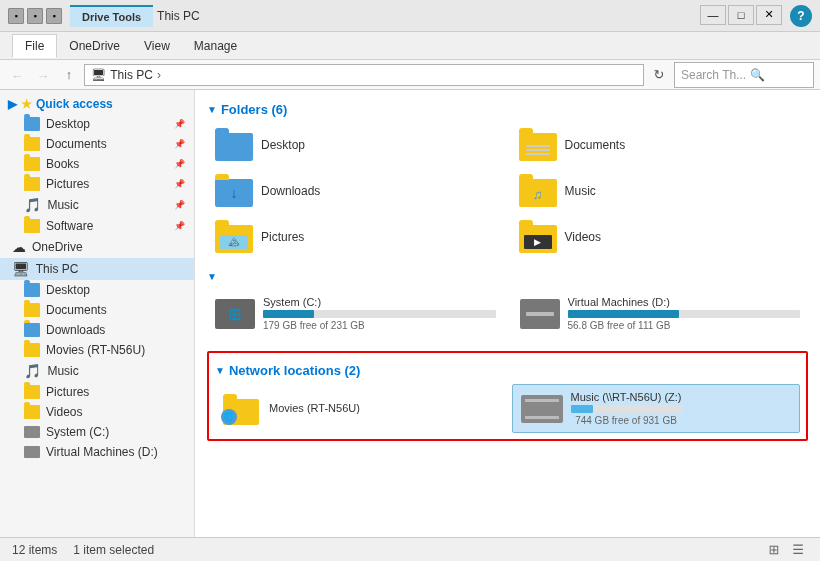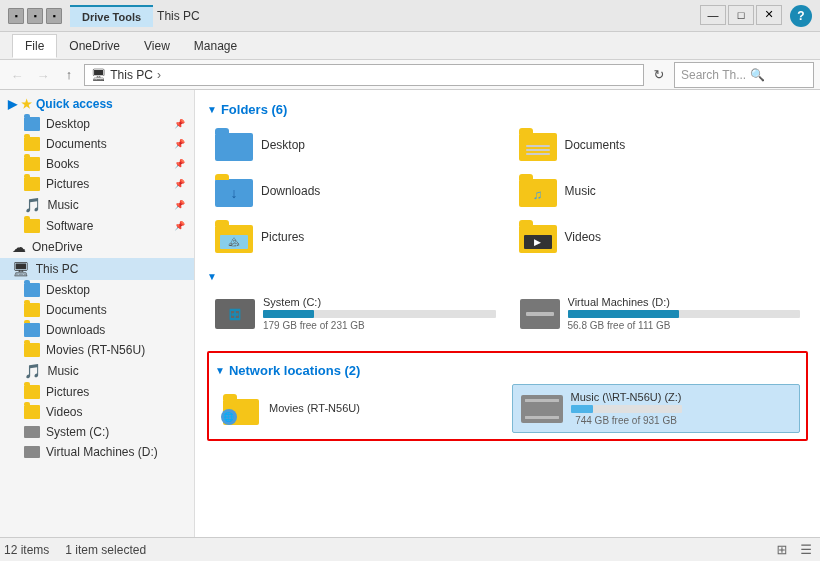--- a/index.html
+++ b/index.html
@@ -92,21 +92,21 @@
     .network-item.selected { background: #c8e4f8; border: 1px solid #7bb8d4; text-align: center; }
     .network-folder-icon { width: 38px; height: 32px; position: relative; flex-shrink: 0; }
     .network-folder-body { position: absolute; bottom: 0; width: 36px; height: 26px; background: #f5c518; border-radius: 2px; }
     .network-folder-body::before { content: ''; position: absolute; top: -5px; left: 0; width: 14px; height: 6px; background: #f5c518; border-radius: 3px 3px 0 0; }
     .network-globe { position: absolute; bottom: 0; left: -2px; width: 16px; height: 16px; background: #4a9cdb; border-radius: 50%; display: flex; align-items: center; justify-content: center; color: white; font-size: 9px; }
     .network-drive-icon { width: 40px; height: 22px; background: #888; border-radius: 2px; flex-shrink: 0; position: relative; }
     .network-drive-icon::before { content: ''; position: absolute; top: 4px; left: 4px; right: 4px; height: 3px; background: #bbb; border-radius: 1px; }
     .network-drive-icon::after { content: ''; position: absolute; bottom: 4px; left: 4px; right: 4px; height: 3px; background: #bbb; border-radius: 1px; }
 
     
-    .status-bar { display: flex; align-items: center; height: 24px; background: #f0f0f0; border-top: 1px solid #ccc; padding: 0 4px; font-size: 12px; color: #444; }
+    .status-bar { display: flex; align-items: center; height: 24px; background: #f0f0f0; border-top: 1px solid #ccc; padding: 0 12px; font-size: 12px; color: #444; }
     .status-right { margin-left: auto; display: flex; gap: 4px; }
     .view-icon { width: 20px; height: 20px; display: flex; align-items: center; justify-content: center; cursor: pointer; color: #666; font-size: 13px; }
 
     
     .sidebar::-webkit-scrollbar, .content::-webkit-scrollbar { width: 8px; }
     .sidebar::-webkit-scrollbar-track, .content::-webkit-scrollbar-track { background: #f0f0f0; }
     .sidebar::-webkit-scrollbar-thumb, .content::-webkit-scrollbar-thumb { background: #c0c0c0; border-radius: 4px; }
   </style>
 </head>
 <body>

